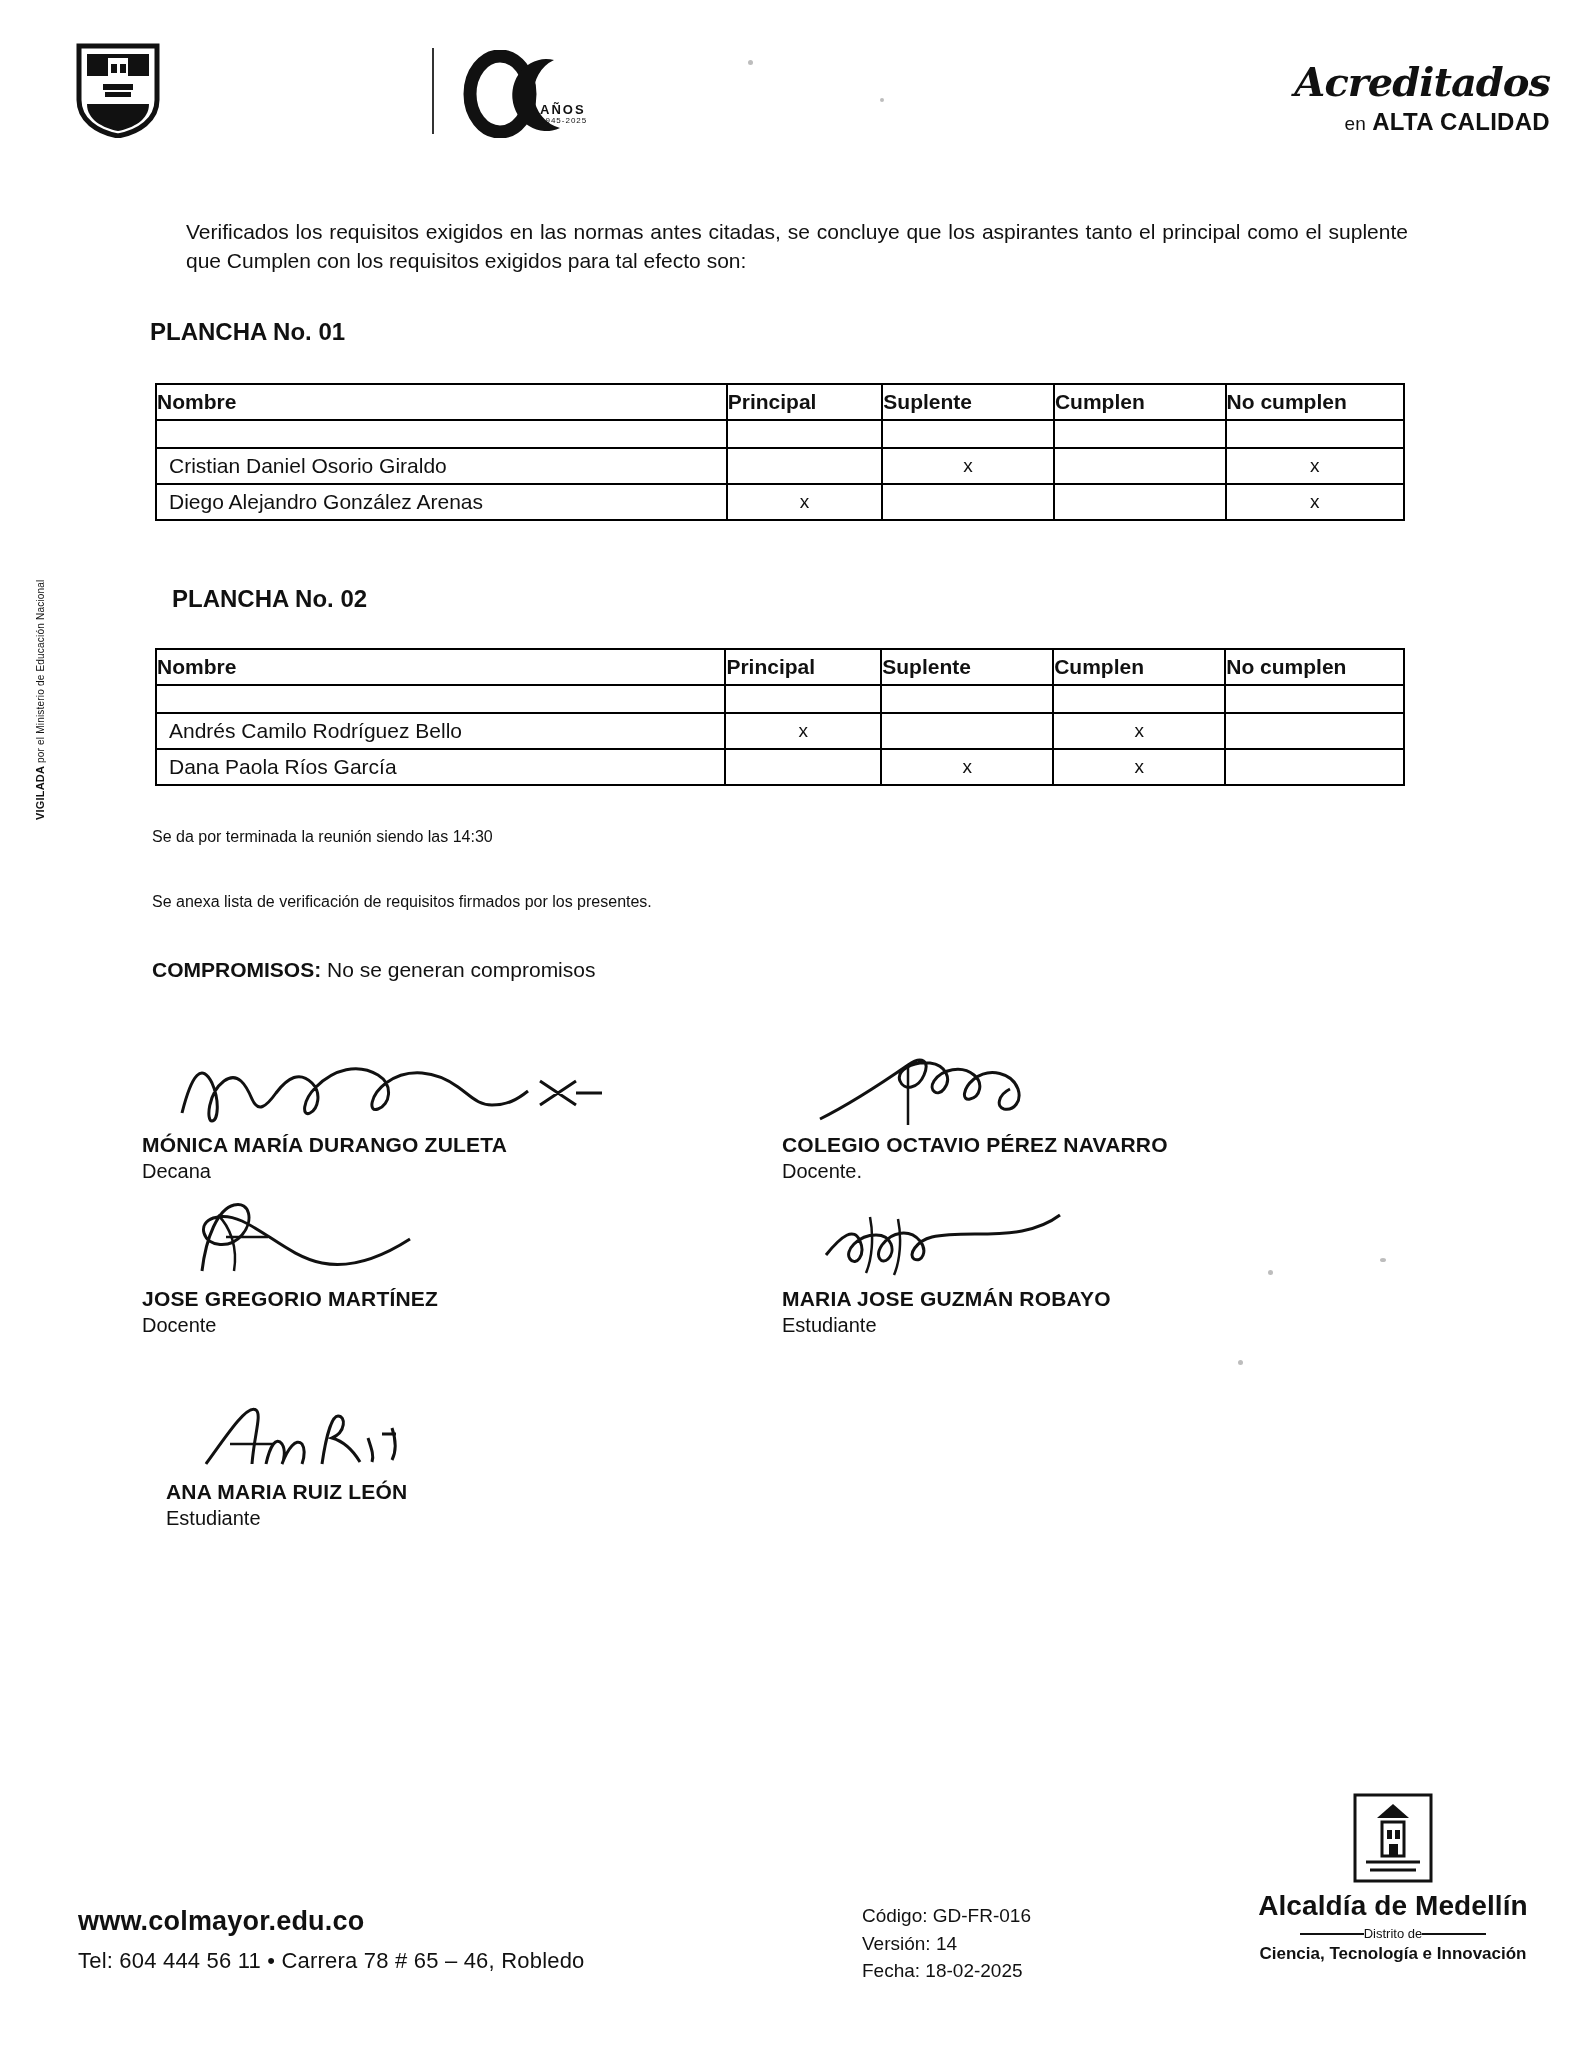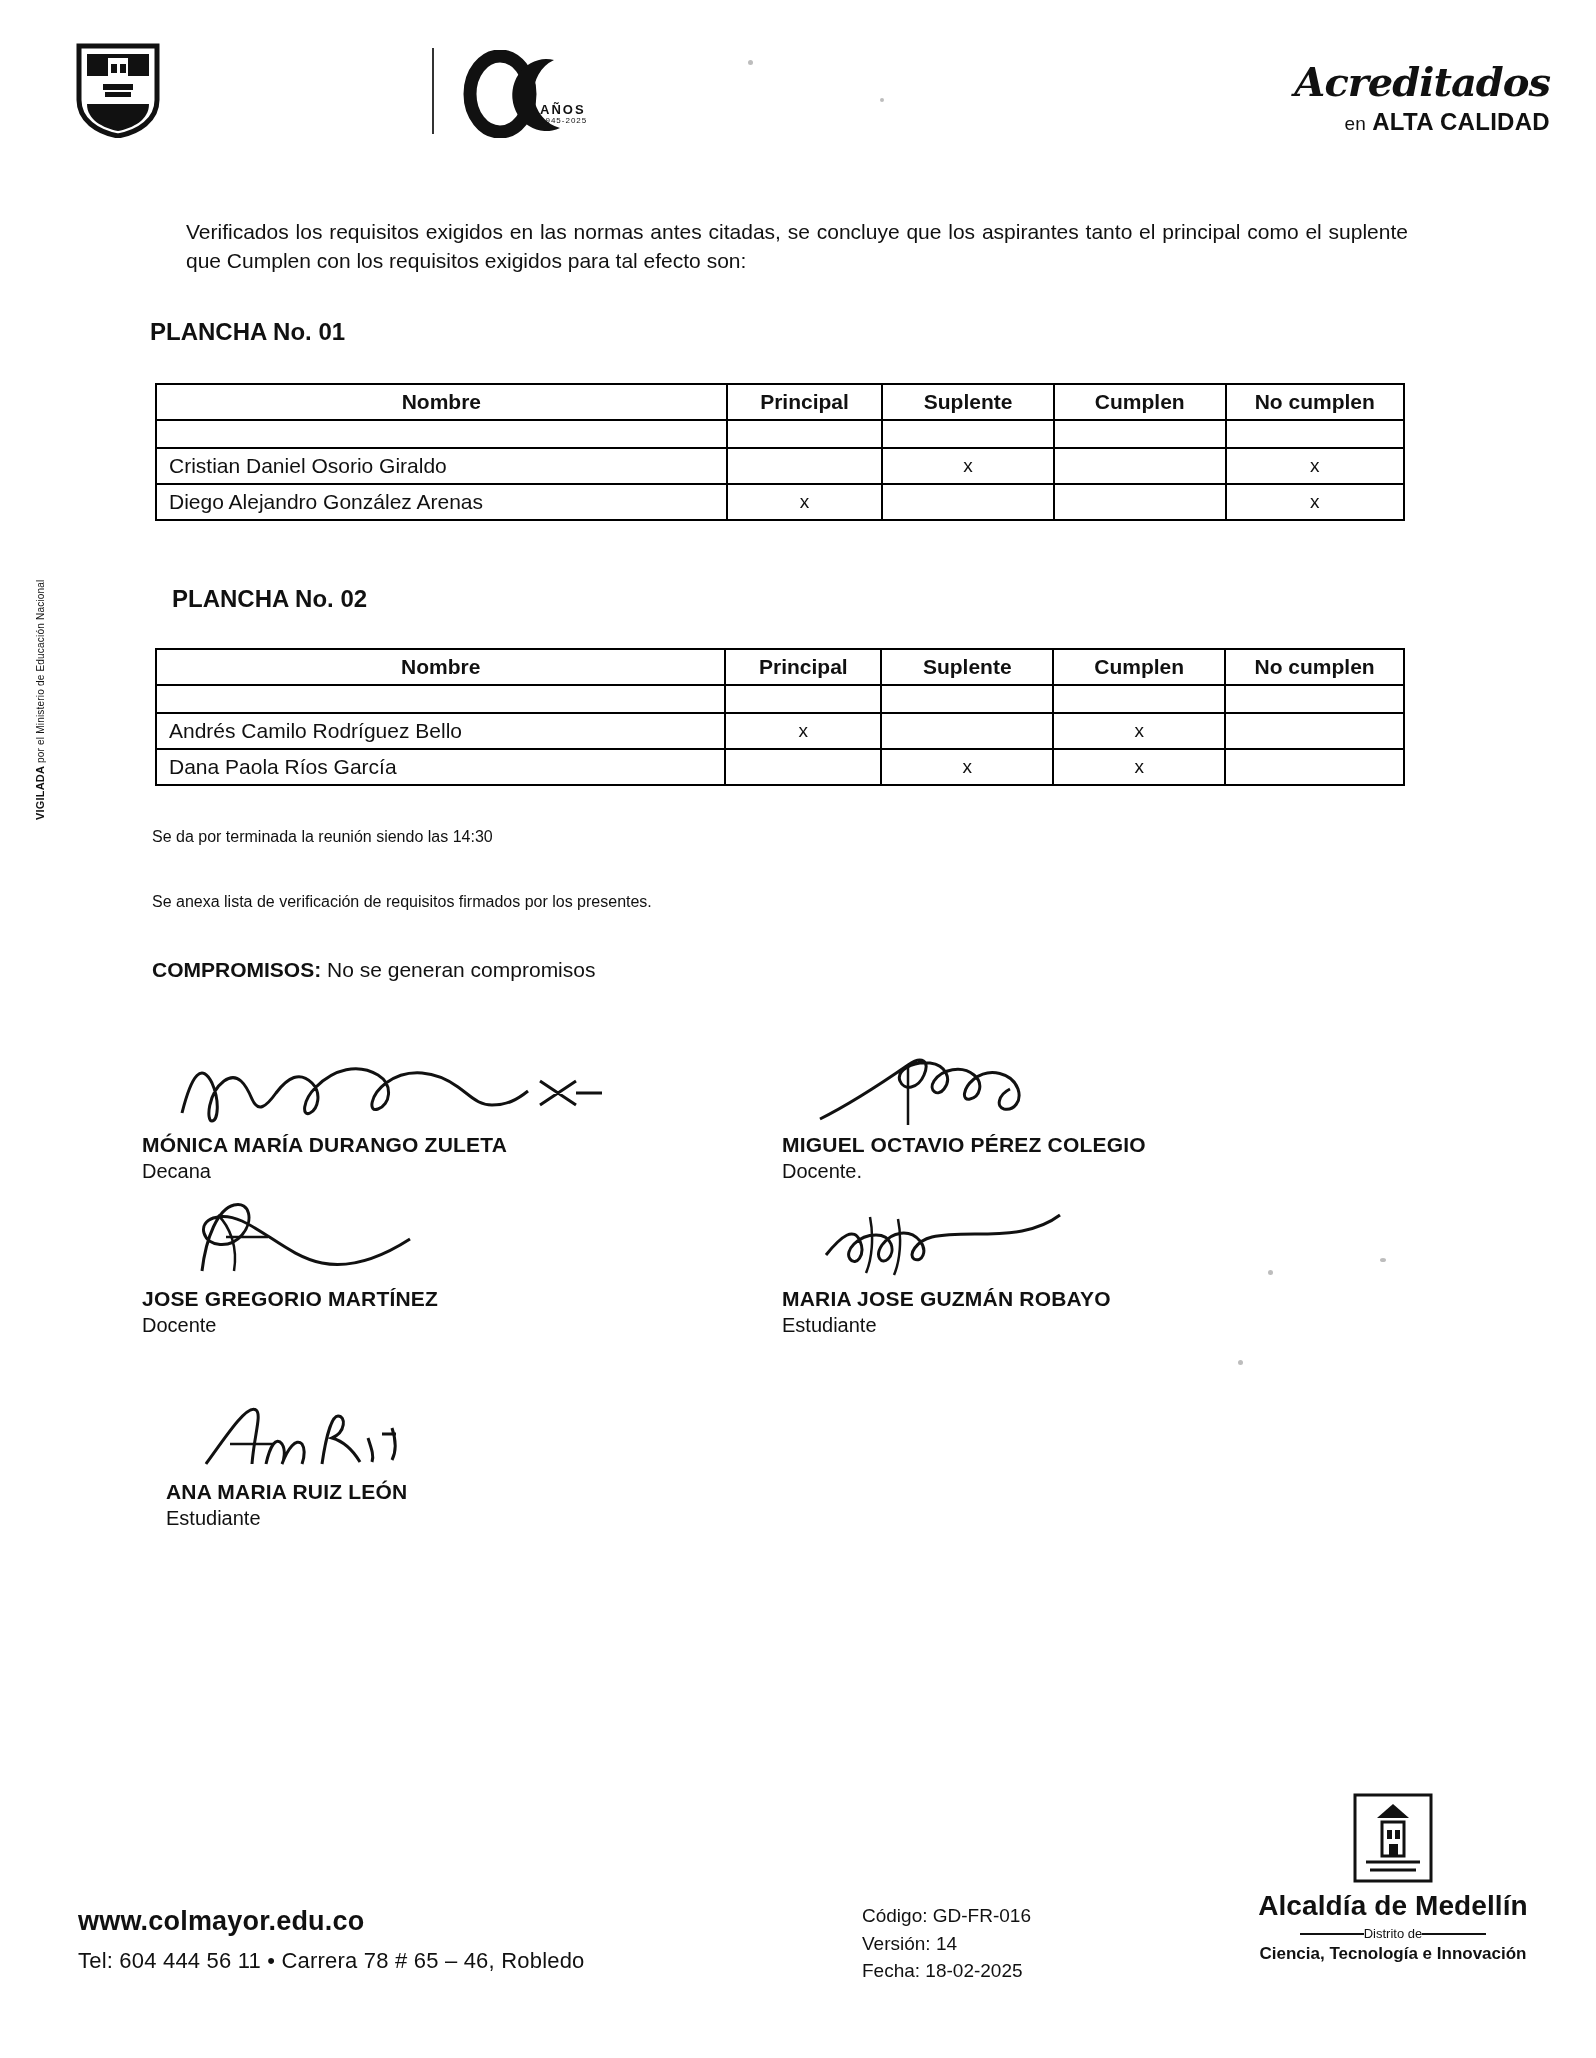--- a/index.html
+++ b/index.html
@@ -166,21 +166,21 @@
   #table2 { left: 155px; top: 648px; width: 1250px; }
   table.req td, table.req th {
     border: 2px solid #000;
     padding: 0;
     height: 34px;
     vertical-align: middle;
   }
   table.req th {
     font-weight: 700;
     font-size: 21px;
-    text-align: center;
+    text-align: left;
   }
   table.req td.name {
     text-align: left;
     padding-left: 12px;
     font-size: 21px;
     white-space: nowrap;
   }
   table.req td.mark {
     text-align: center;
     font-size: 19px;
@@ -431,21 +431,21 @@
   <div class="role">Decana</div>
 </div>
 
 <div class="sig" id="sig-miguel">
   <div class="scribble">
     <svg width="340" height="90" viewBox="0 0 340 90">
       <path d="M8 76 C40 60 70 40 96 22 C110 12 118 18 112 32 C106 46 92 48 88 38 C84 28 100 18 118 20 C134 22 140 36 132 46 C126 54 116 48 122 38 C130 26 150 22 162 32 C172 40 168 54 158 56 C150 58 150 46 162 36 C178 24 200 30 206 46 C210 58 202 68 192 66 C184 64 186 52 198 46" fill="none" stroke="#111" stroke-width="3"></path>
       <path d="M96 24 L96 82" fill="none" stroke="#111" stroke-width="2.5"></path>
     </svg>
   </div>
-  <div class="name">MIGUEL OCTAVIO PÉREZ COLEGIO</div>
+  <div class="name">COLEGIO OCTAVIO PÉREZ NAVARRO</div>
   <div class="role">Docente.</div>
 </div>
 
 <div class="sig" id="sig-jose">
   <div class="scribble">
     <svg width="320" height="100" viewBox="0 0 320 100">
       <path d="M30 84 C34 50 46 22 62 18 C78 14 82 34 70 48 C58 62 36 60 32 46 C28 32 48 24 70 34 C96 46 120 70 150 76 C180 82 210 70 238 52" fill="none" stroke="#111" stroke-width="3"></path>
       <path d="M46 28 C58 40 66 60 62 84" fill="none" stroke="#111" stroke-width="2.5"></path>
       <path d="M54 50 L96 50" fill="none" stroke="#111" stroke-width="2.5"></path>
     </svg>

